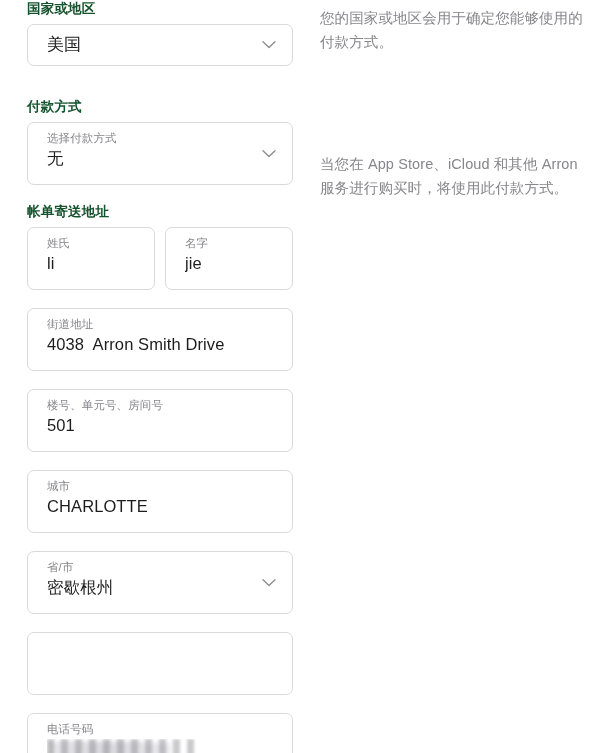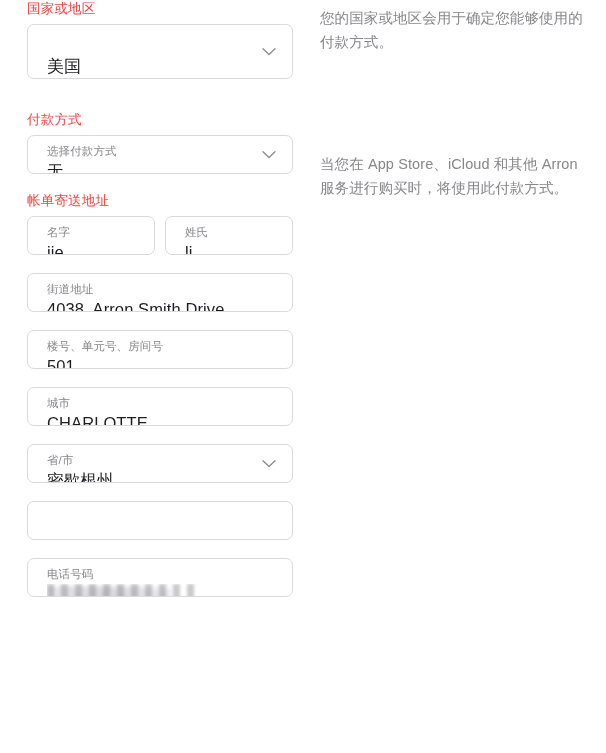--- a/index.html
+++ b/index.html
@@ -27,35 +27,35 @@
   
   .left-col {
     position: absolute;
     left: 0;
     top: 0;
     width: 310px;
   }
 
   .section-label {
     font-size: 13.5px;
-    font-weight: normal;
-    color: #ef4444;
+    font-weight: bold;
+    color: #14532d;
     letter-spacing: .2px;
     margin: 0 0 6px 27px;
   }
 
   
   .field {
     position: relative;
     border: 1px solid #d9d9dd;
     border-radius: 7px;
     background: #ffffff;
     margin: 0 0 10px 27px;
     width: 266px;
-    height: 39px;
+    height: 63px;
     padding: 8px 12px 0 19px;
     overflow: hidden;
   }
   .field.narrow {
     width: 128px;
     margin-left: 0;
     display: inline-block;
     vertical-align: top;
   }
 
@@ -72,24 +72,24 @@
     color: #1d1d1f;
     line-height: 24px;
     letter-spacing: .1px;
     white-space: pre;
     overflow: hidden;
     text-overflow: clip;
   }
 
   
   .field.select-plain {
-    height: 55px;
+    height: 42px;
     padding-top: 0;
     display: flex;
-    align-items: flex-end;
+    align-items: center;
   }
   .field.select-plain .field-value {
     font-size: 17px;
     line-height: 22px;
   }
 
   
   .chevron {
     position: absolute;
     right: 16px;
@@ -203,25 +203,25 @@
         </svg>
       </span>
     </div>
 
     <div class="gap-sm"></div>
 
     <div class="section-label">帐单寄送地址</div>
 
     <div class="row-2">
       <div class="field narrow">
+        <div class="field-label">姓氏</div>
+        <div class="field-value">li</div>
+      </div><div class="field narrow">
         <div class="field-label">名字</div>
         <div class="field-value">jie</div>
-      </div><div class="field narrow">
-        <div class="field-label">姓氏</div>
-        <div class="field-value">li</div>
       </div>
     </div>
 
     <div class="gap-sm"></div>
 
     <div class="field">
       <div class="field-label">街道地址</div>
       <div class="field-value">4038  Arron Smith Drive</div>
     </div>
 

